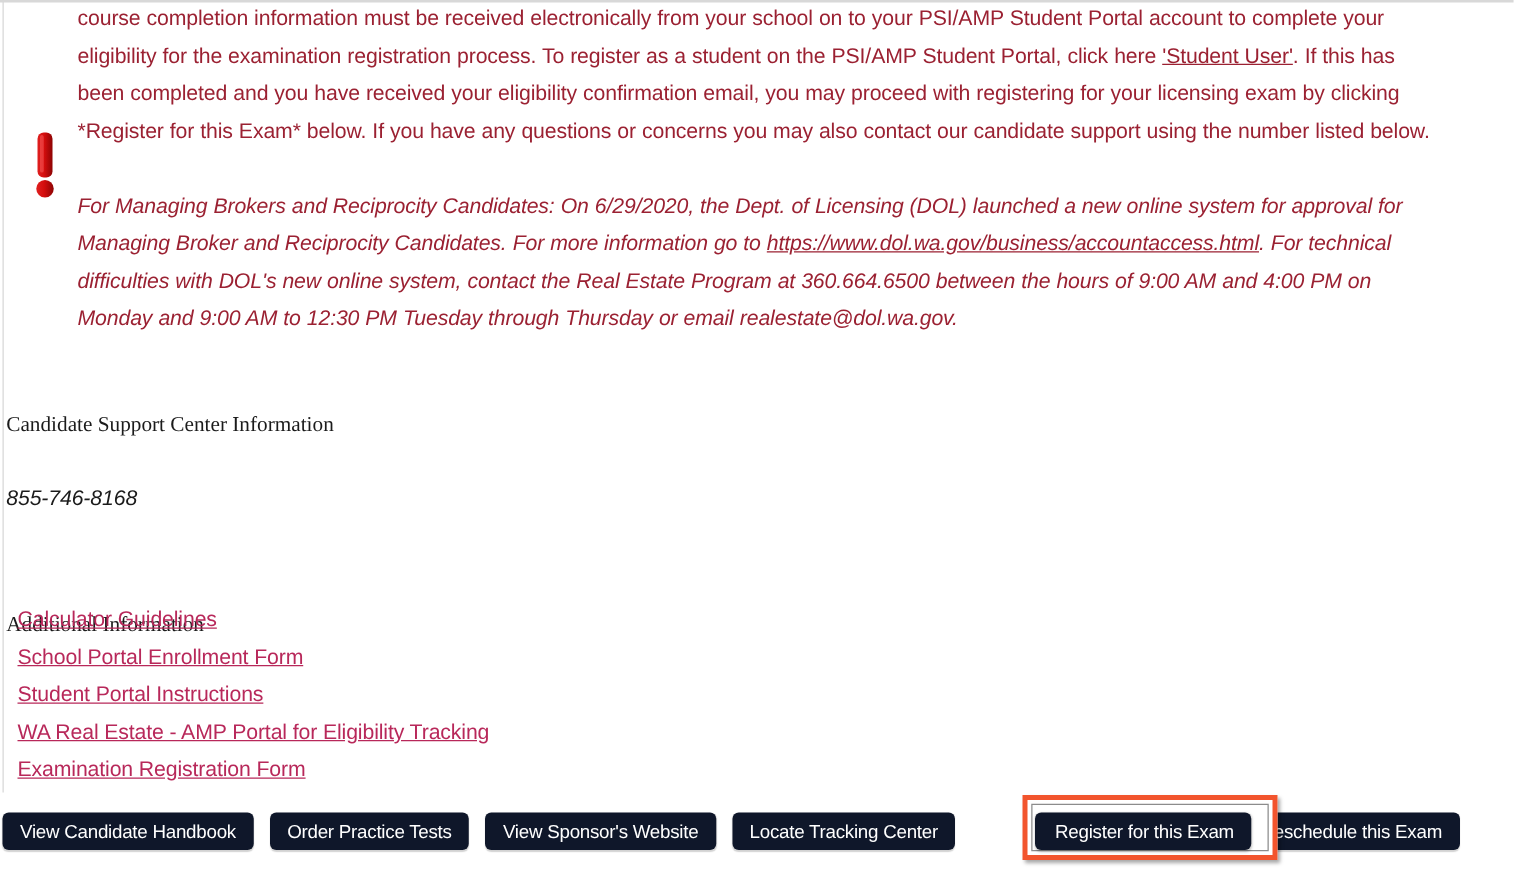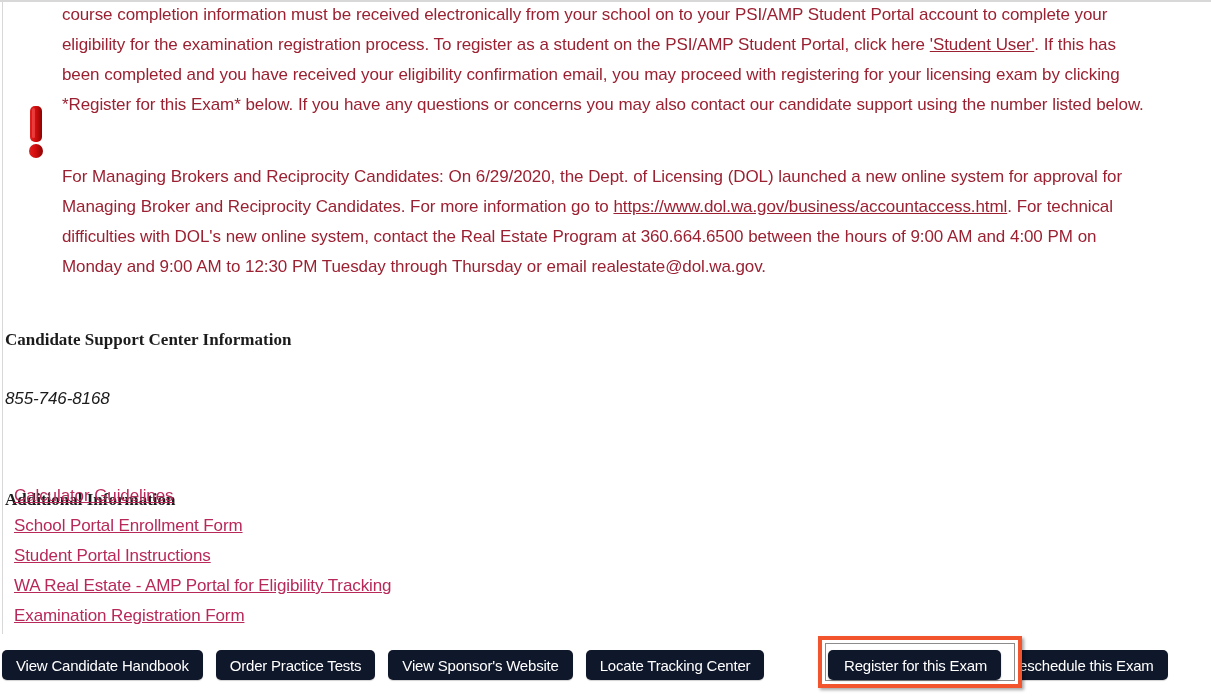--- a/index.html
+++ b/index.html
@@ -51,33 +51,34 @@
   }
   .alert-para {
     margin: 0;
     color: #9b2132;
     font-size: 17px;
     line-height: 30px;
     letter-spacing: -0.1px;
     word-spacing: 0.2px;
   }
   #alert-para-2 {
-    margin-top: 42px;
+    margin-top: 30px;
+    font-style: italic;
   }
   .alert-para a {
     color: #9b2132;
     text-decoration: underline;
   }
 
   
   .section-heading {
     position: absolute;
     left: 5px;
     font-family: "Liberation Serif", serif;
-    font-weight: bold;
+    font-weight: normal;
     font-size: 17px;
     color: #1b1b1b;
     white-space: nowrap;
   }
   #heading-support { top: 330px; }
   #heading-additional { top: 451px; margin-top: 39px; }
 
   #support-phone {
     position: absolute;
     left: 5px;

